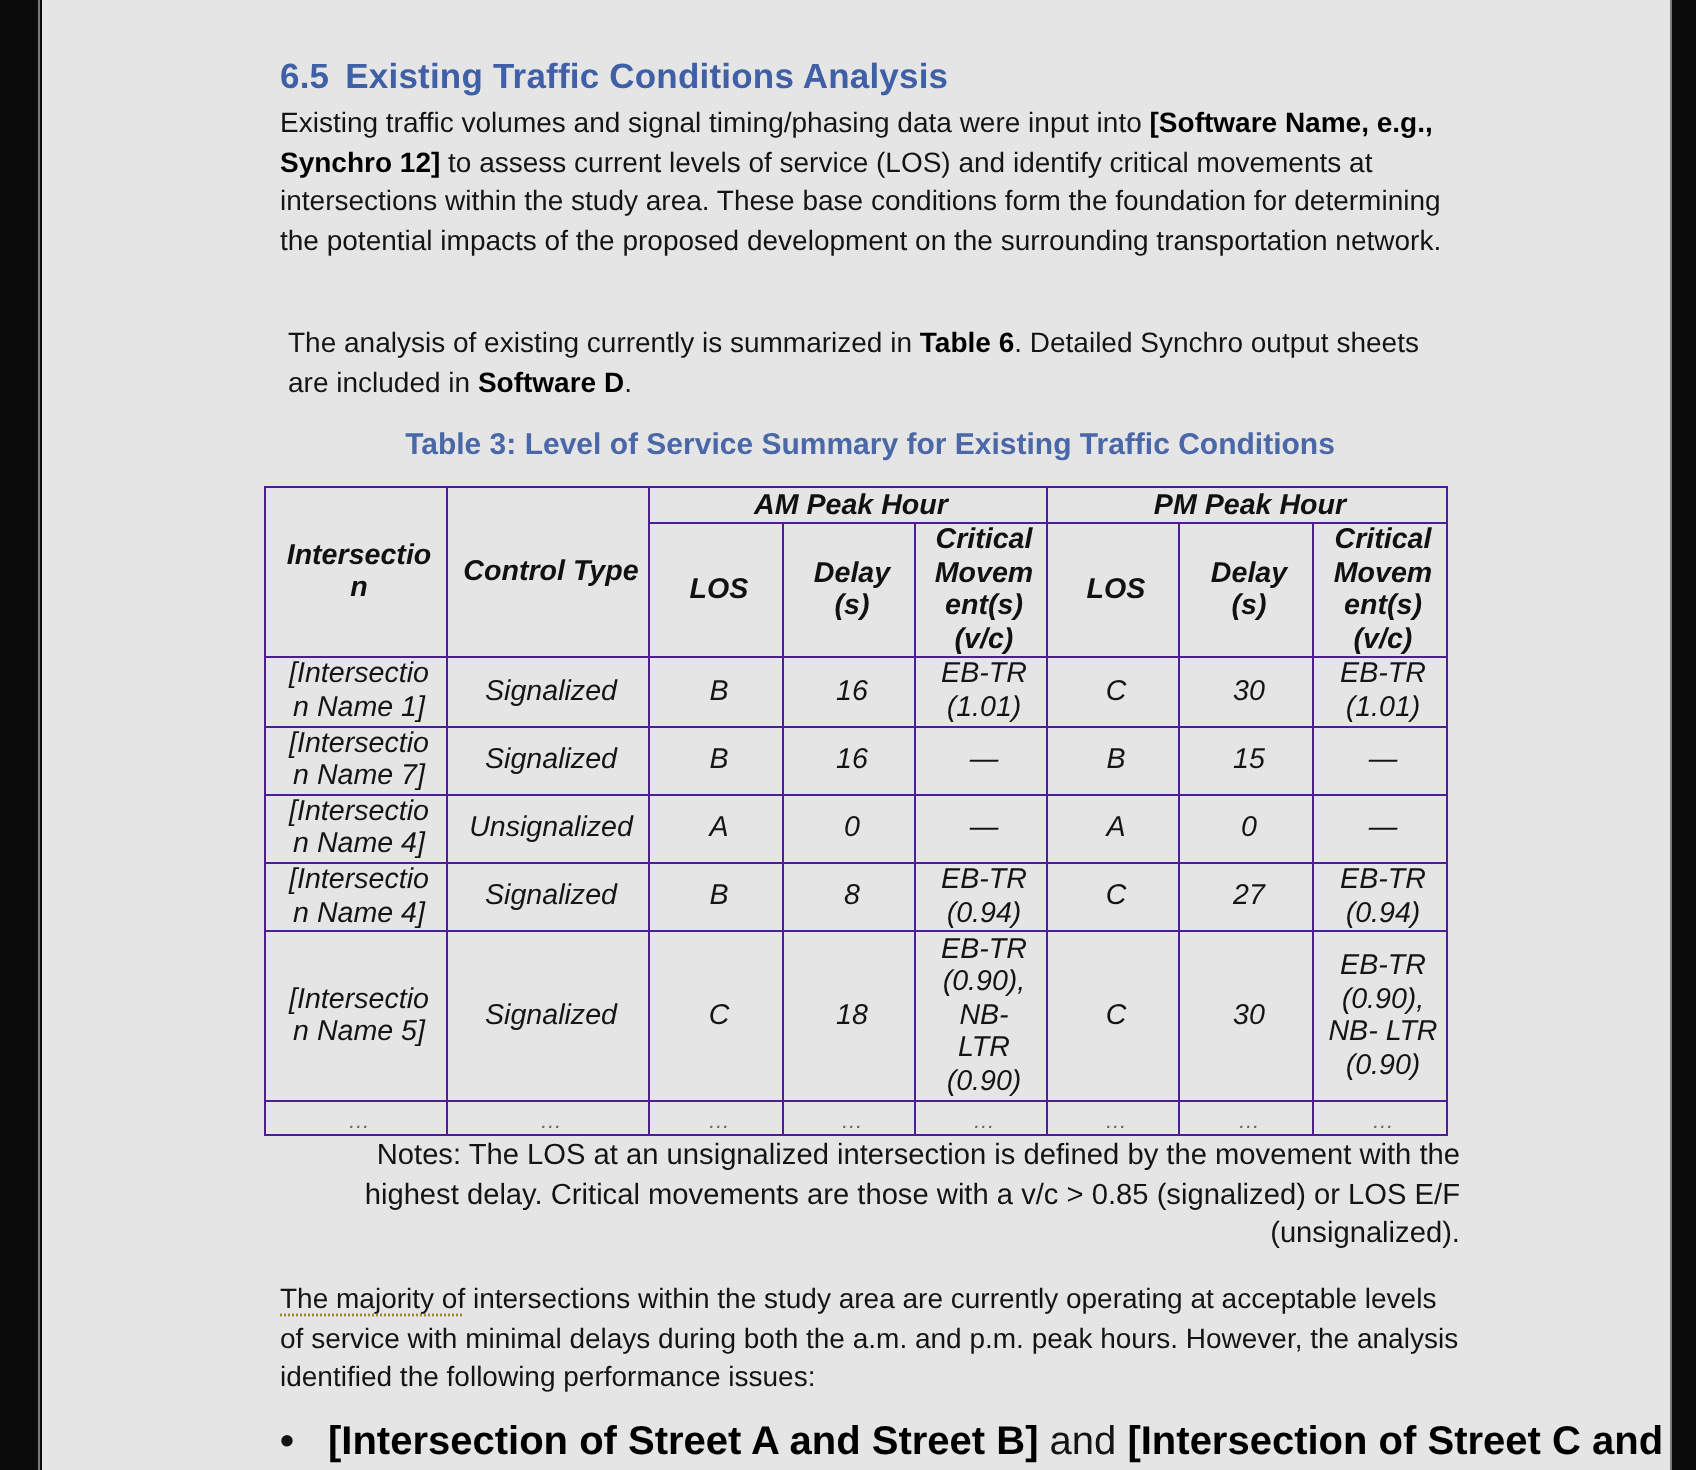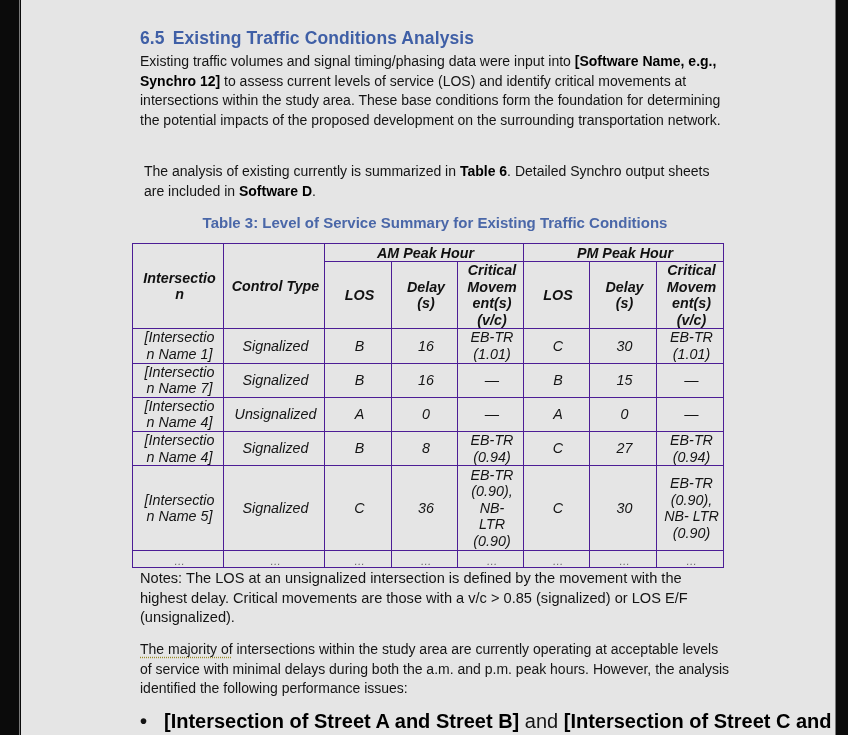--- a/index.html
+++ b/index.html
@@ -19,21 +19,21 @@
 
   table.los { position: absolute; left: 111px; top: 243px; border-collapse: collapse; font-size: 14.3px; line-height: 16.6px; table-layout: fixed; width: 591px; }
   table.los td, table.los th { border: 1px solid #4c1d95; padding: 0 4px 0 7px; vertical-align: middle; text-align: center; color: #141414; font-style: italic; }
   table.los th { font-weight: bold; color: #111; }
   .hdr-group th { height: 18px; line-height: 16px; padding-top: 1px; }
   .hdr-cols th { height: 67px; margin-top: 44px; }
   tr.r td { height: 33.5px; }
   tr.r5 td { height: 85px; }
   tr.ell td { height: 17px; font-size: 11px; color: #666; line-height: 10px; vertical-align: bottom; padding-bottom: 1px; }
 
-  .notes { position: absolute; top: 569px; left: 0; width: 590px; font-size: 14.6px; line-height: 19.6px; color: #141414; }
+  .notes { position: absolute; top: 569px; left: 0; width: 590px; font-size: 14.6px; line-height: 19.6px; color: #141414; text-align: right; }
   .p3 { top: 640px; }
   .squiggle { text-decoration: underline dotted #9a8a2a; text-underline-offset: 3px; }
   .bullet { position: absolute; top: 712px; left: 0; width: 600px; font-size: 20px; line-height: 19.6px; color: #141414; white-space: nowrap; }
   .bullet .dot { display: inline-block; width: 24px; font-weight: bold; }
 </style>
 </head>
 <body>
 
 <div class="left-bar"></div>
 <div class="right-bar"></div>
@@ -115,21 +115,21 @@
       <td>8</td>
       <td>EB-TR (0.94)</td>
       <td>C</td>
       <td>27</td>
       <td>EB-TR (0.94)</td>
     </tr>
     <tr class="r r5">
       <td>[Intersectio n Name 5]</td>
       <td>Signalized</td>
       <td>C</td>
-      <td>36</td>
+      <td>18</td>
       <td>EB-TR (0.90), NB- LTR (0.90)</td>
       <td>C</td>
       <td>30</td>
       <td>EB-TR (0.90), NB- LTR (0.90)</td>
     </tr>
     <tr class="ell">
       <td>…</td>
       <td>…</td>
       <td>…</td>
       <td>…</td>

